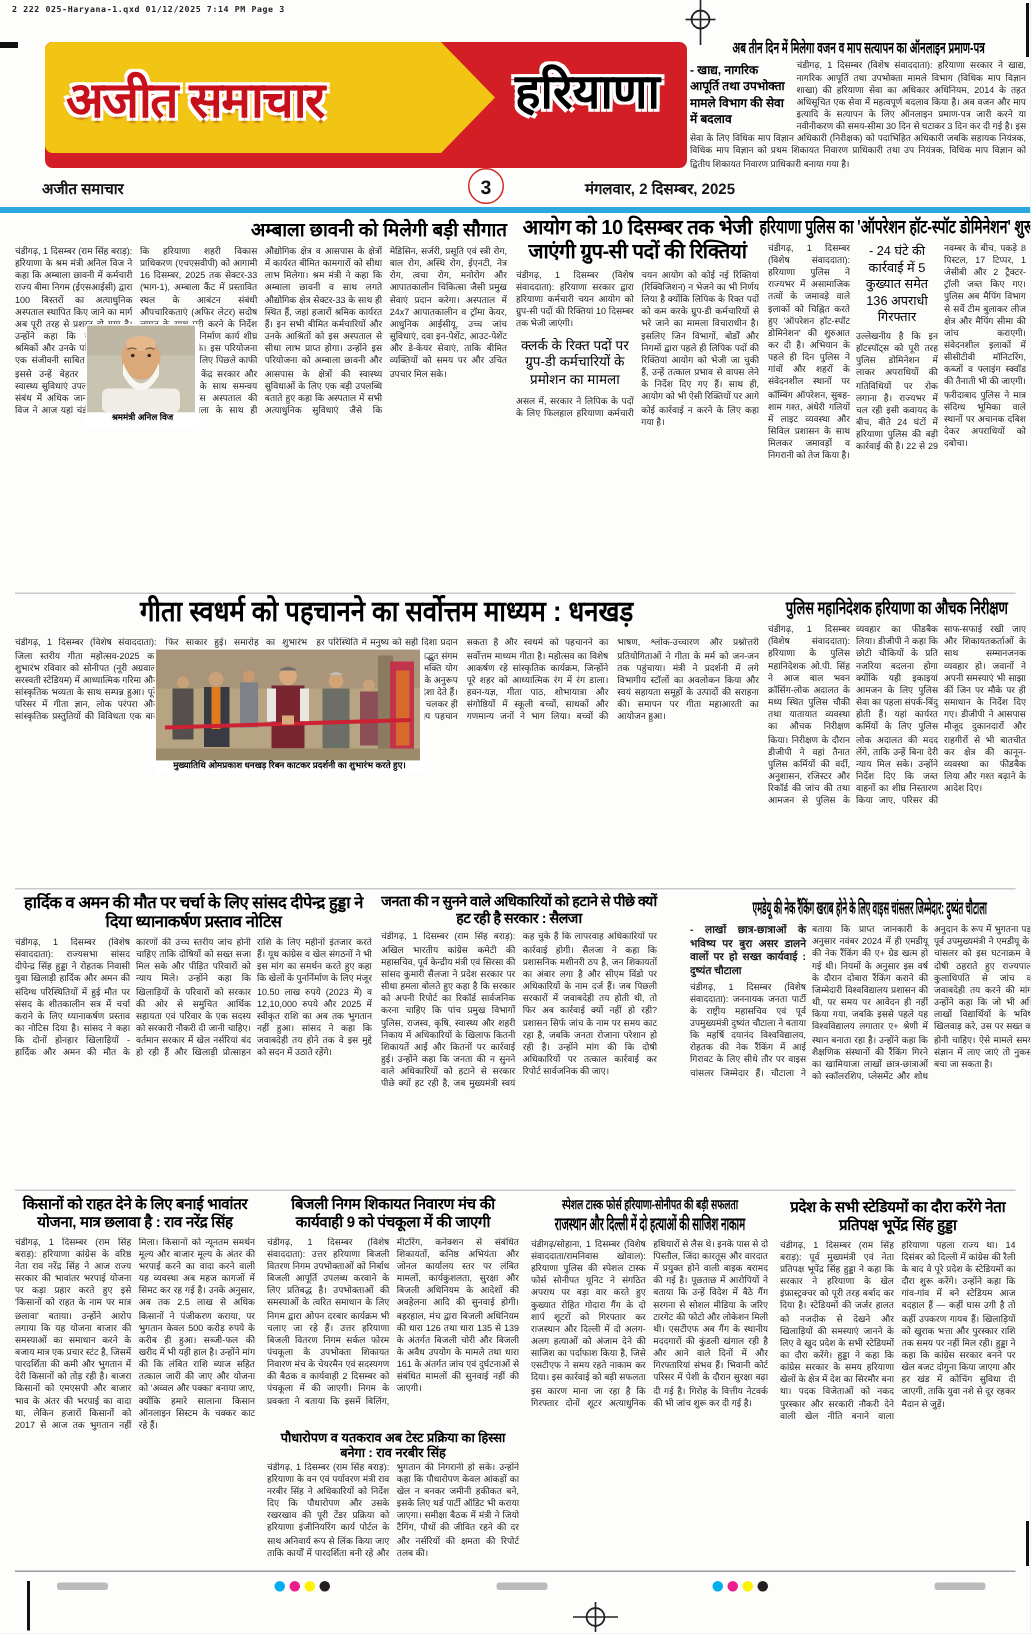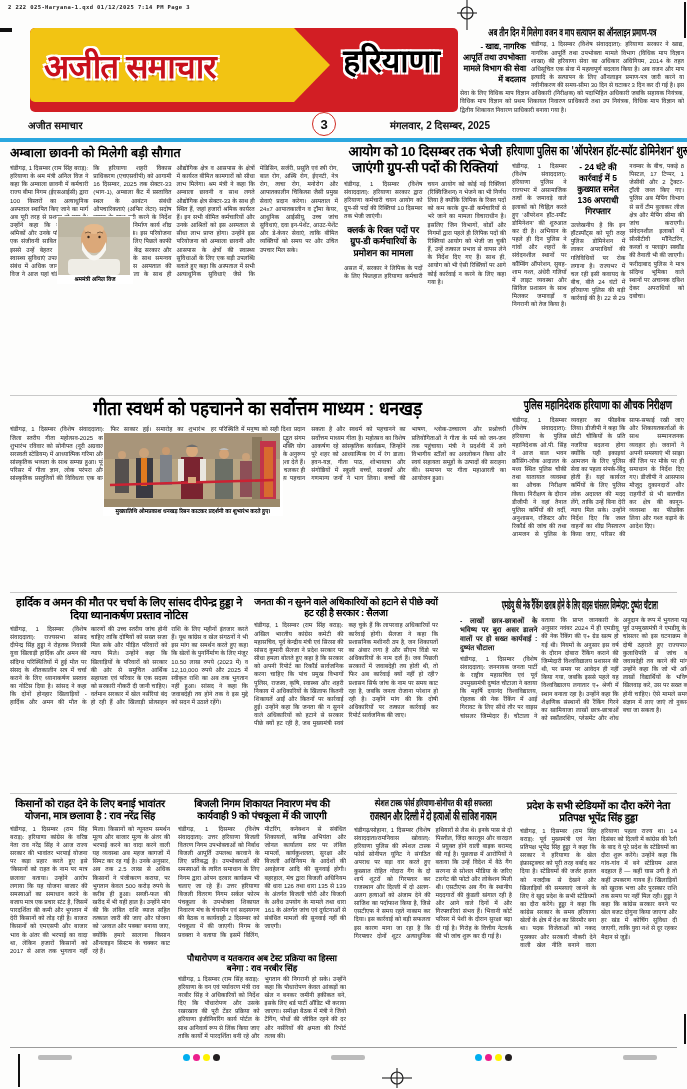--- a/index.html
+++ b/index.html
@@ -34,31 +34,31 @@
   .folio-circle{
     position:absolute; left:284px; top:-2px; width:22px; height:22px; border:1.6px solid #d02a22; border-radius:50%;
     display:flex; align-items:center; justify-content:center; font-size:13px; font-weight:700; color:#111; background:#fff;
   }
   .blue-rule{position:absolute; left:0; top:138px; width:687px; height:4px; background:#2ba7df;}
   
   .art{position:absolute;}
   .hl{font-weight:800; color:#000; text-align:center; line-height:1.18; margin:0;}
   .hl-one{display:flex; justify-content:center; overflow:visible;}
   .hl-one>span{display:inline-block; white-space:nowrap; transform-origin:center;}
-  .kicker{font-weight:800; color:#000; text-align:left;}
+  .kicker{font-weight:800; color:#000; text-align:right;}
   .body-text{
     font-size:6px; line-height:1.36; text-align:justify; color:#1a1a1a; overflow:hidden;
     text-rendering:optimizeSpeed;
   }
   .cols-2{column-count:2; column-gap:5px;}
   .cols-3{column-count:3; column-gap:4px;}
   .cols-4{column-count:4; column-gap:5px;}
   .cols-5{column-count:5; column-gap:6px;}
-  .inset-quote{font-weight:700; font-size:9px; line-height:1.3; text-align:center; color:#000; margin:4px 1px; break-inside:avoid;}
-  .standfirst{float:left; width:66px; font-weight:800; font-size:8px; line-height:1.35; text-align:right; margin:2px 5px 2px 0; color:#000;}
+  .inset-quote{font-weight:400; font-size:9px; line-height:1.3; text-align:center; color:#000; margin:4px 1px; break-inside:avoid;}
+  .standfirst{float:left; width:66px; font-weight:800; font-size:8px; line-height:1.35; text-align:left; margin:2px 5px 2px 0; color:#000;}
   .lead-bold{font-weight:800; font-size:7px; line-height:1.3; text-align:justify; display:block; margin-bottom:2px;}
   figure{margin:0; padding:0;}
   .photo{position:absolute; background:#fff; padding:1px;}
   .photo svg{display:block;}
   .photo figcaption{font-size:5.8px; font-weight:700; text-align:center; line-height:1.25; padding-top:1px; color:#000;}
   .hairline{position:absolute; left:10px; width:667px; height:1px; background:#c9c9c9;}
   
   .colorbar{position:absolute; left:10px; top:1052px; width:667px; height:10px; display:flex; align-items:center;}
   .graybar{width:34px; height:5px; background:#aaa; border-radius:2px; opacity:.8;}
   .dots{display:flex; gap:3px; align-items:center;}

